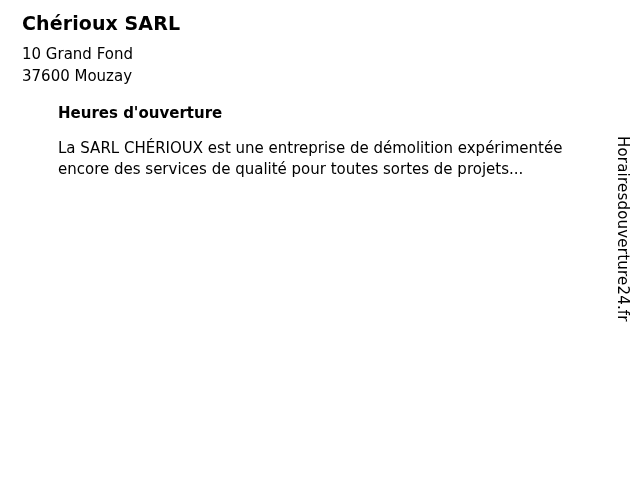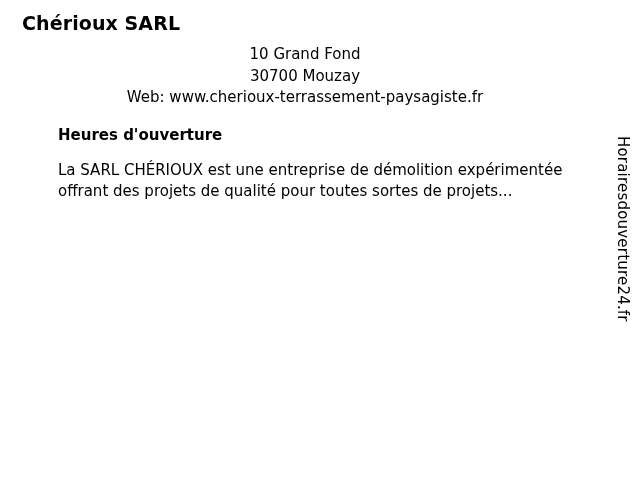--- a/index.html
+++ b/index.html
@@ -35,21 +35,20 @@
     margin: 0 0 8px 0;
     letter-spacing: 0.1px;
   }
   .address-block {
     font-size: 15px;
     line-height: 21.5px;
     margin-bottom: 16px;
   }
   .address-block div {
     white-space: nowrap;
-    text-align: center;
   }
   .section-heading {
     font-size: 15px;
     font-weight: bold;
     line-height: 20px;
     margin: 0 0 10px 0;
   }
   .section-body {
     font-size: 15px;
     line-height: 21px;
@@ -83,29 +82,28 @@
 <body>
 
 <div class="page">
 
   <div class="content">
 
     <h1 class="company-title">Chérioux SARL</h1>
 
     <div class="address-block">
       <div>10 Grand Fond</div>
-      <div>30700 Mouzay</div>
-      <div>Web: www.cherioux-terrassement-paysagiste.fr</div>
+      <div>37600 Mouzay</div>
     </div>
 
     <div class="section-block">
       <h2 class="section-heading">Heures d'ouverture</h2>
     </div>
 
     <div class="section-block">
-      <p class="desc-text">La SARL CHÉRIOUX est une entreprise de démolition expérimentée offrant des projets de qualité pour toutes sortes de projets...</p>
+      <p class="desc-text">La SARL CHÉRIOUX est une entreprise de démolition expérimentée encore des services de qualité pour toutes sortes de projets...</p>
     </div>
 
   </div>
 
   <div class="side-label">Horairesdouverture24.fr</div>
 
 </div>
 
 </body></html>

